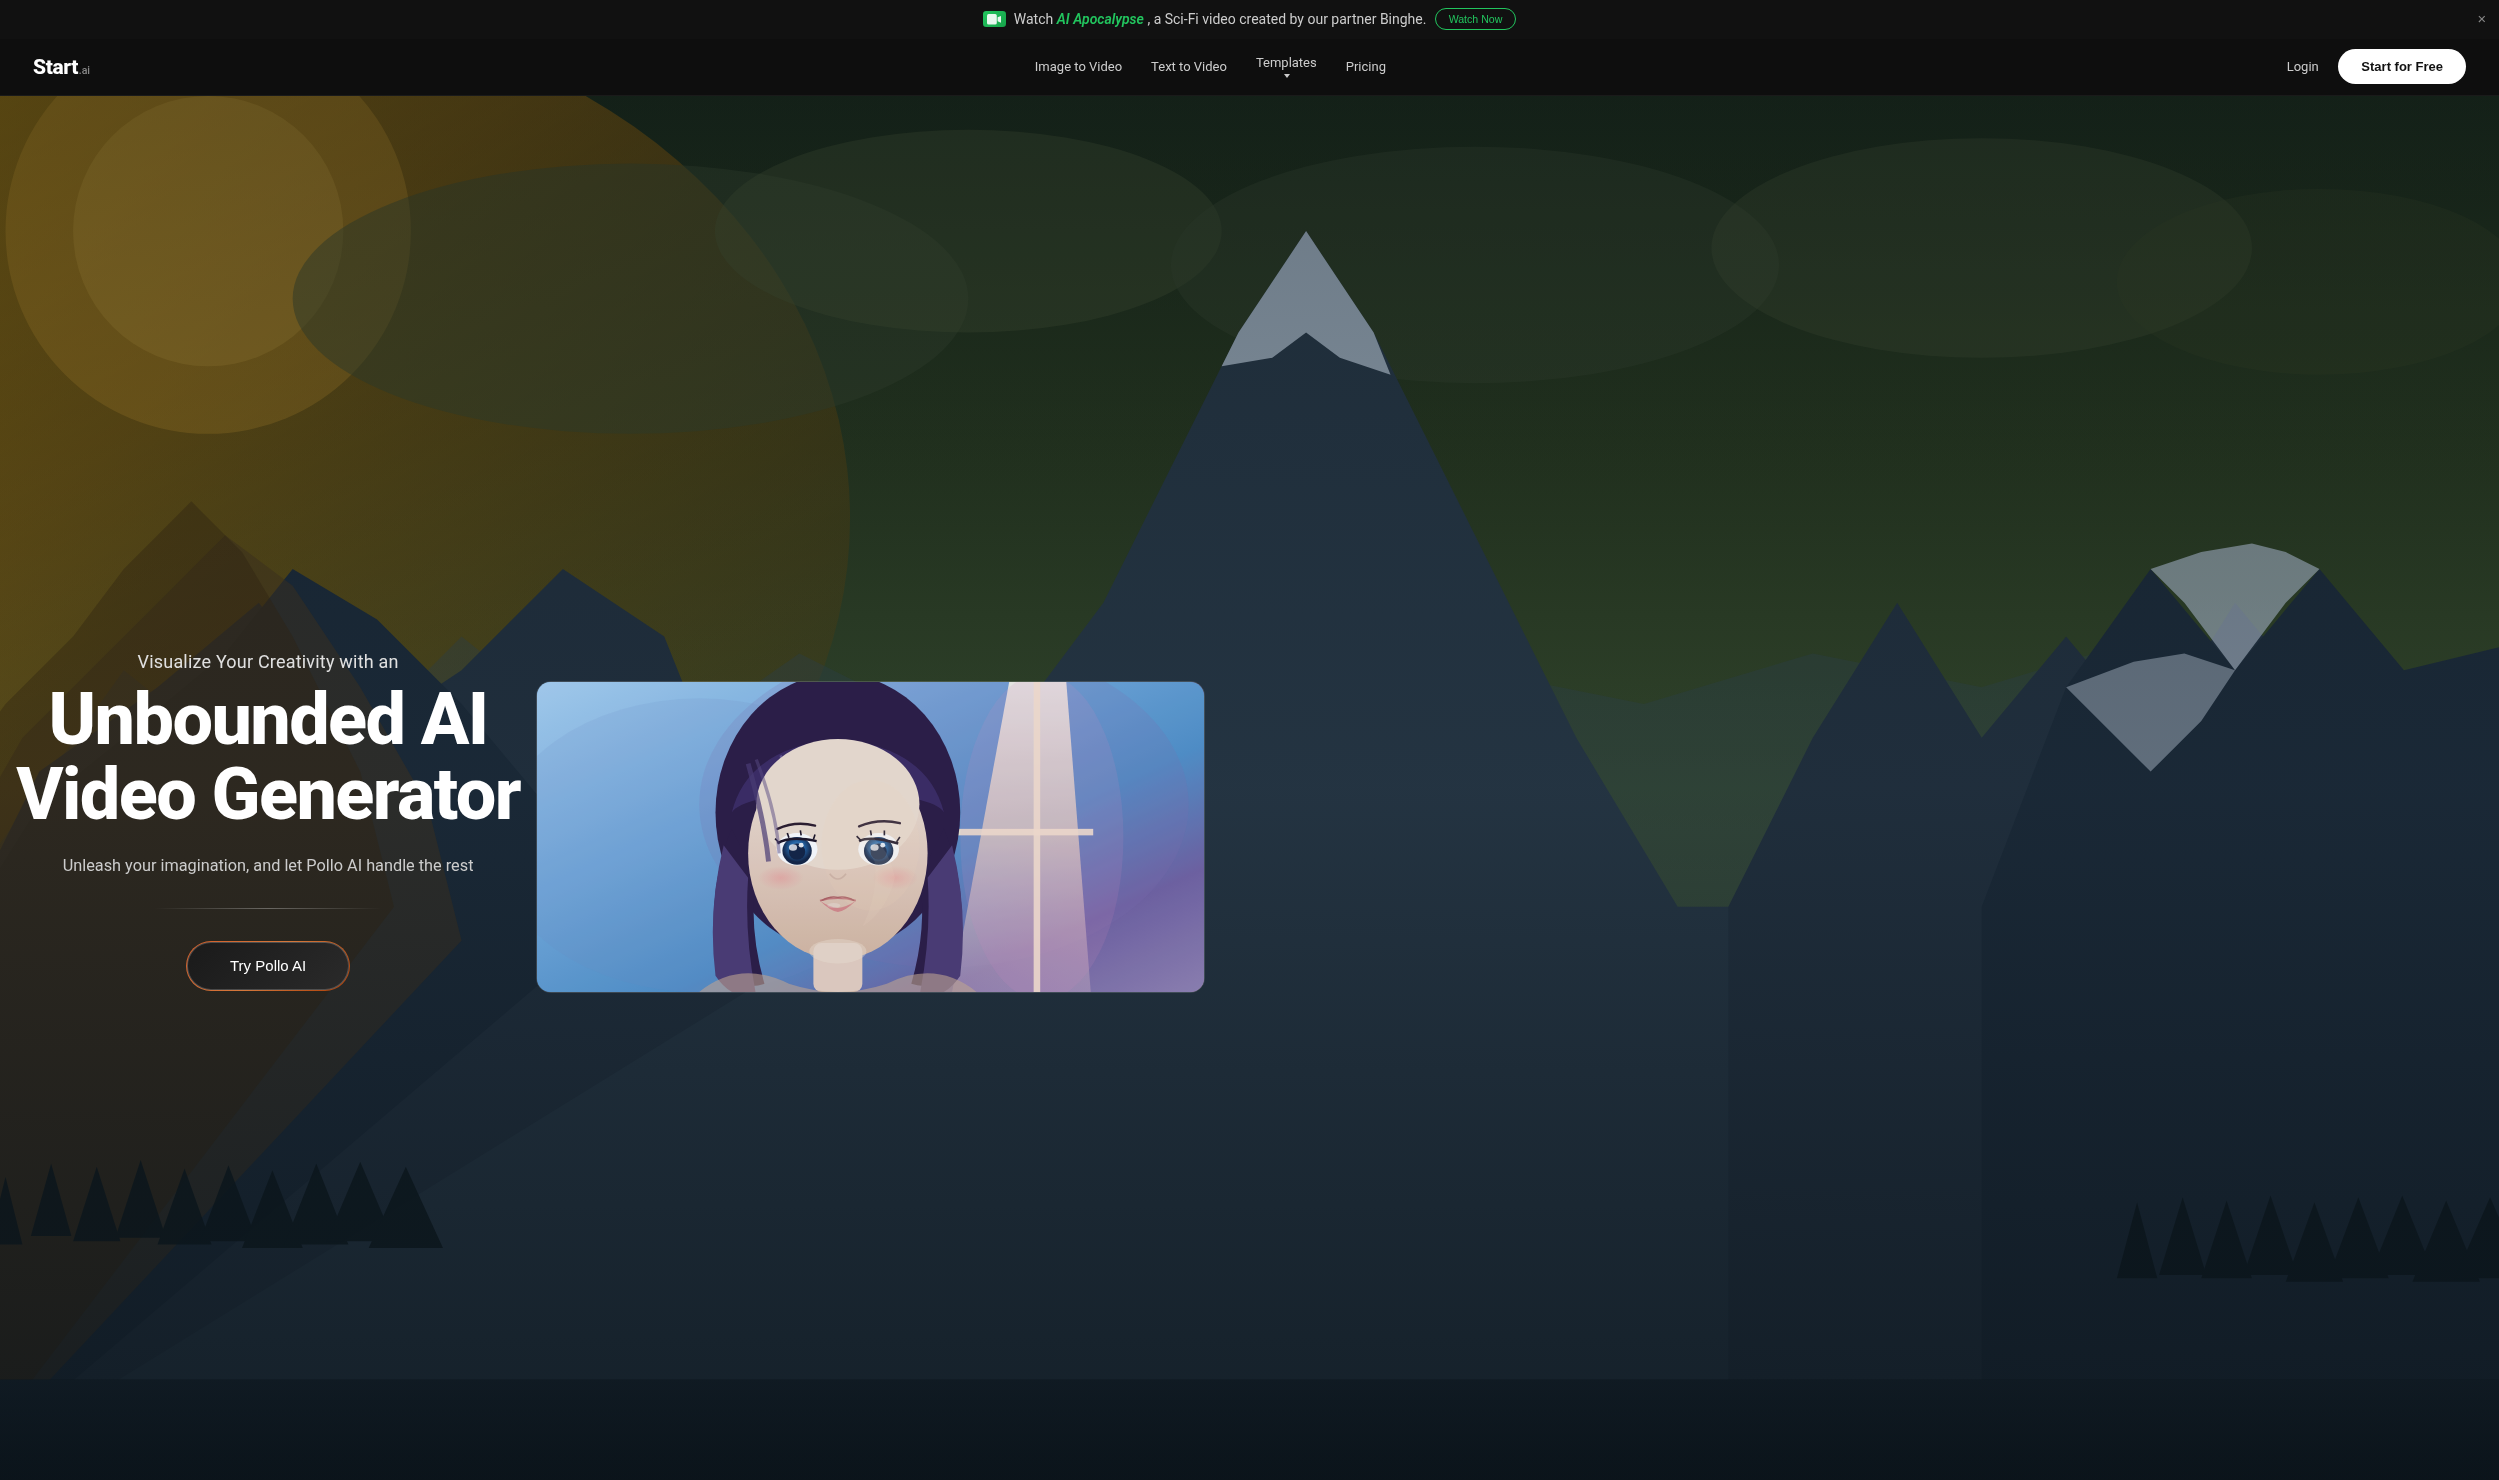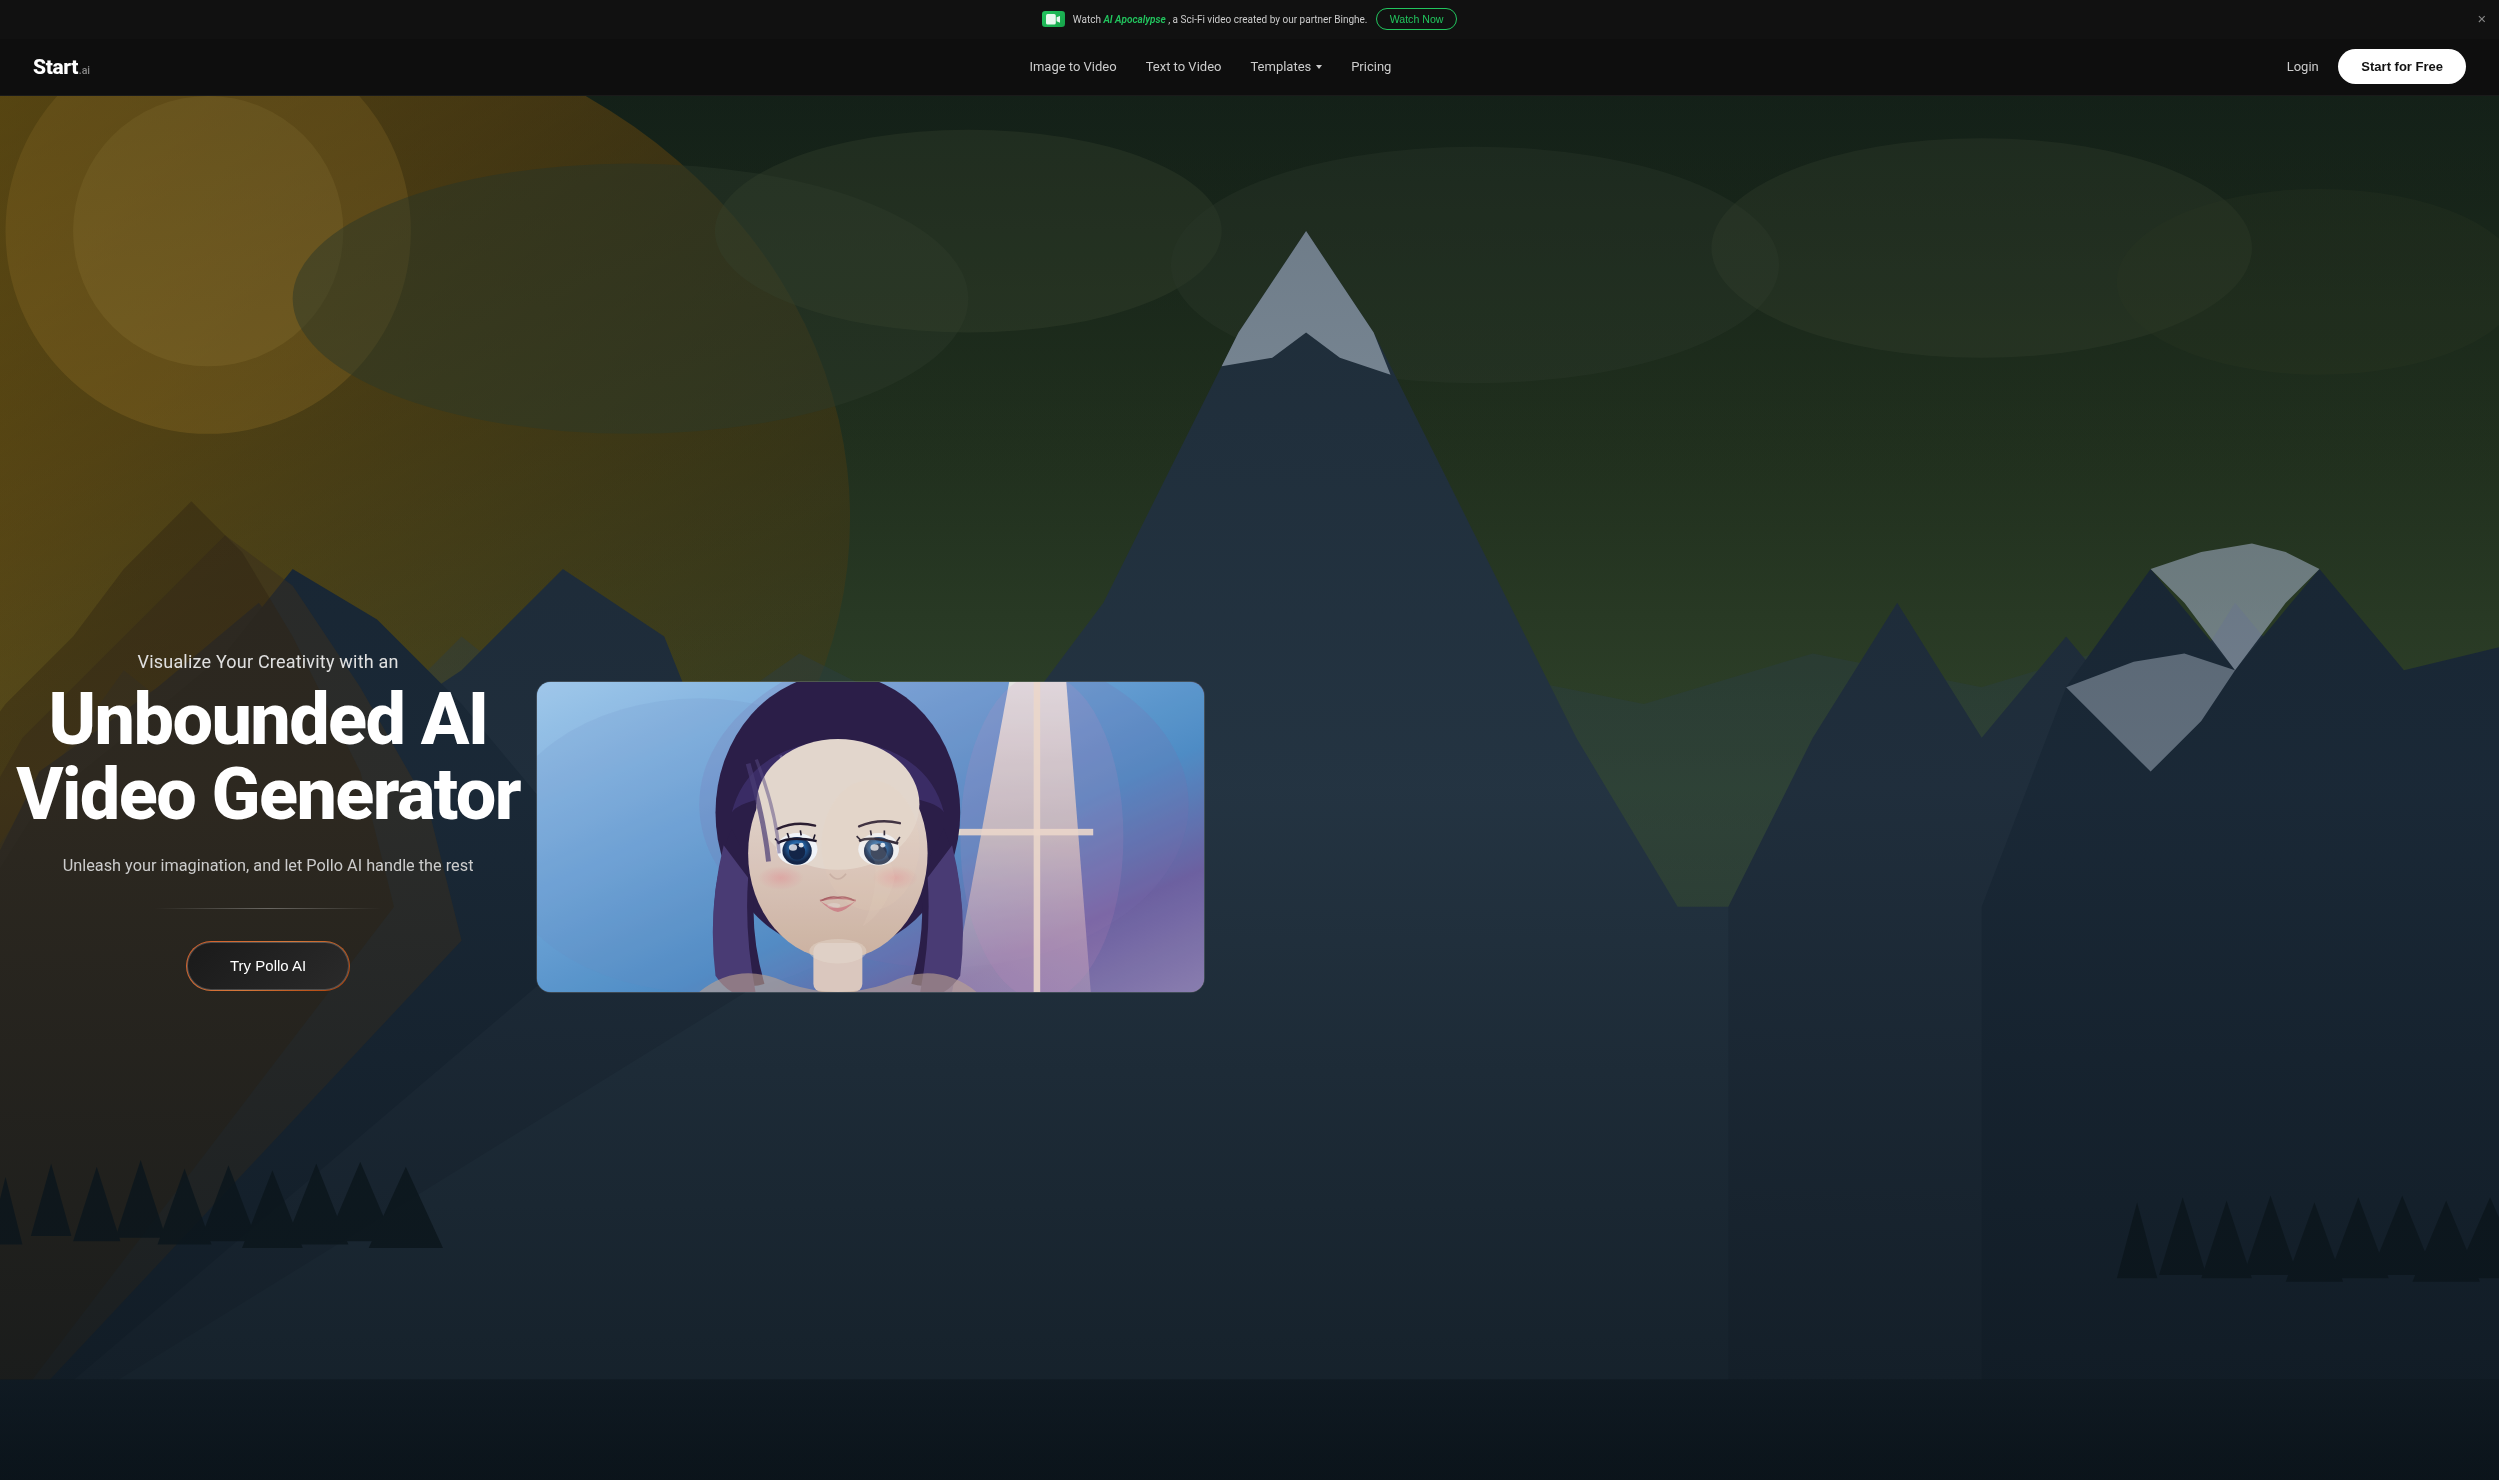--- a/index.html
+++ b/index.html
@@ -35,21 +35,21 @@
       align-items: center;
       justify-content: center;
       width: 23px;
       height: 16.3px;
       background: linear-gradient(135deg, #22c55e, #16a34a);
       border-radius: 3.3px;
       flex-shrink: 0;
     }
 
     .banner-text {
-      font-size: 10px;
+      font-size: 14px;
       color: #cccccc;
     }
 
     .banner-text .watch-label {
       color: #cccccc;
     }
 
     .banner-text .ai-apocalypse {
       color: #22c55e;
       font-style: italic;
@@ -130,20 +130,21 @@
       font-size: 13px;
       font-weight: 400;
       cursor: pointer;
       transition: color 0.2s;
     }
 
     .nav-templates {
       display: flex;
       align-items: center;
       gap: 3.3px;
+      flex-direction: column;
     }
 
     .chevron-down {
       display: inline-block;
       width: 0;
       height: 0;
       border-left: 3.3px solid transparent;
       border-right: 3.3px solid transparent;
       border-top: 4.1px solid #cccccc;
       margin-left: 1.6px;

